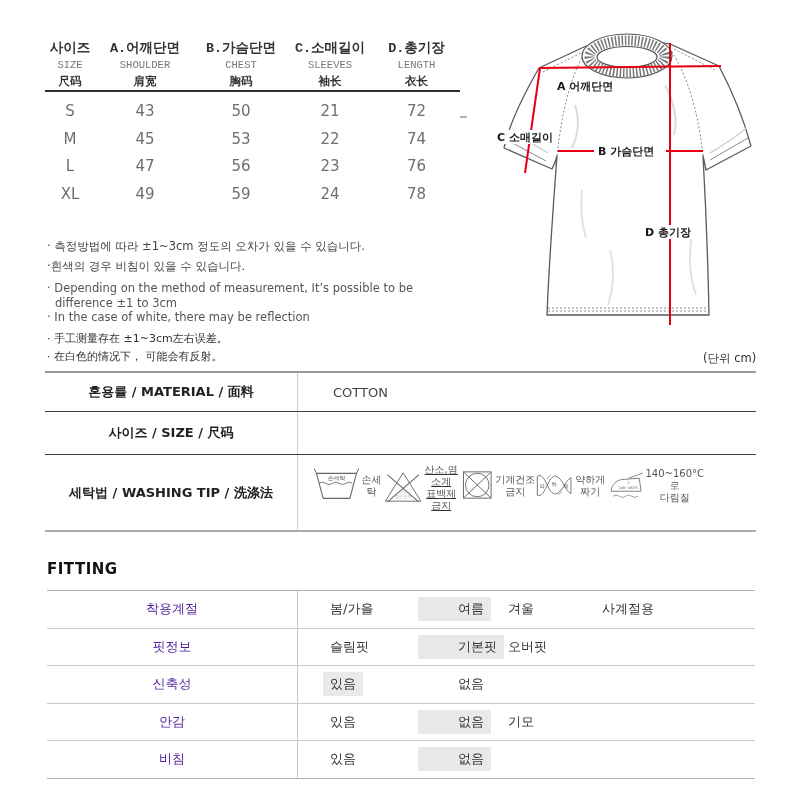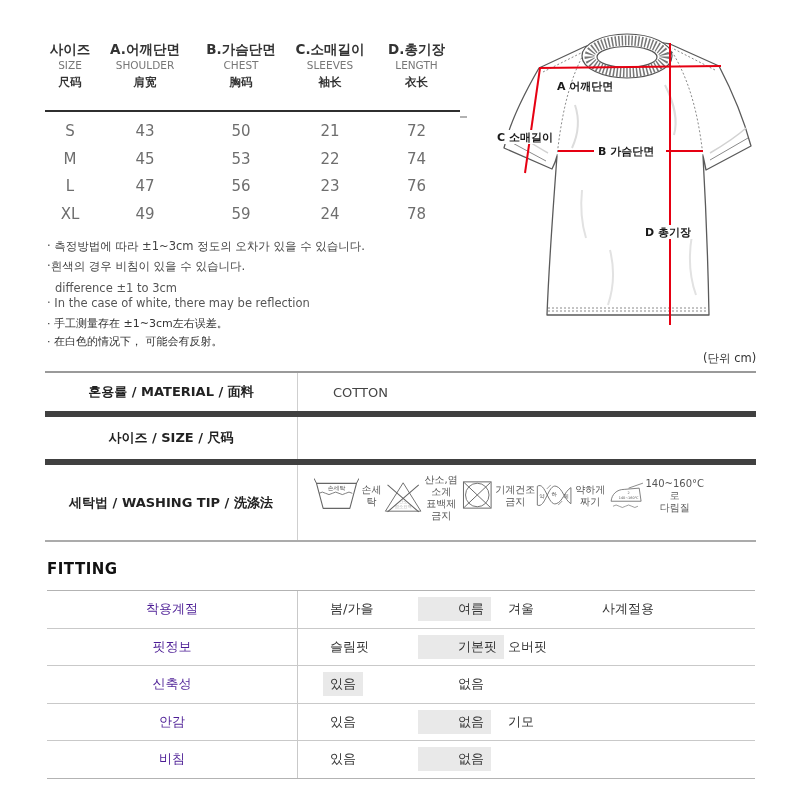--- a/index.html
+++ b/index.html
@@ -2,21 +2,21 @@
 <html><head>
 <meta charset="utf-8">
 <style>
   html,body{margin:0;padding:0;background:#fff;}
   #canvas{position:relative;width:800px;height:798px;background:#fff;overflow:hidden;
           font-family:"DejaVu Sans","Liberation Sans",sans-serif;color:#333;}
 
   
   .stbl{position:absolute;left:45px;top:40px;width:415px;}
   .strow{display:flex;}
-  .sthead{border-bottom:2px solid #2f2f2f;padding-bottom:20px;}
+  .sthead{border-bottom:2px solid #2f2f2f;padding-bottom:0;font-family:Liberation Mono, monospace;}
   .stc{text-align:center;display:flex;flex-direction:column;justify-content:flex-start;}
   .w0{width:50px;}.w1{width:100px;}.w2{width:92px;}.w3{width:86px;}.w4{width:87px;}
   .hko{font-size:13.5px;font-weight:700;color:#333;line-height:18px;}
   .hen{font-size:10.5px;color:#777;line-height:14px;}
   .hzh{font-size:11.5px;font-weight:700;color:#333;line-height:16px;margin-top:2px;}
   .strow.body{height:27.5px;align-items:center;}
   .strow.body.first{margin-top:6px;}
   .num{font-size:15px;color:#6e6e6e;line-height:27px;}
 
   
@@ -27,29 +27,29 @@
   .ngap{height:5px;}
   .nzh{font-size:11px;color:#333;line-height:18px;}
 
   
   .tee{position:absolute;left:460px;top:10px;}
   .unit{position:absolute;left:703px;top:351px;font-size:11.5px;color:#333;}
 
   
   .itbl{position:absolute;left:45px;top:371px;width:711px;
         border-top:2px solid #9a9a9a;border-bottom:2px solid #ababab;}
-  .irow{display:flex;border-bottom:6px solid #404040;}
+  .irow{display:flex;border-bottom:1px solid #404040;}
   .irow:last-child{border-bottom:none;}
   .ilabel{width:252px;border-right:1px solid #cfcfcf;display:flex;align-items:center;
           justify-content:center;font-size:13px;font-weight:600;color:#222;}
   .ival{flex:1;display:flex;align-items:center;padding-left:35px;font-size:13px;color:#444;}
   .r1{height:38px;}.r2{height:42px;}.r3{height:75px;}
   .icons{flex:1;display:flex;align-items:flex-start;padding:7px 0 0 16px;}
   .wicon{display:flex;align-items:center;}
-  .wi0{width:70px;}.wi1{width:76px;}.wi2{width:76px;}.wi3{width:72px;}.wi4{width:96px;}
+  .wi0{width:70px;}.wi1{width:76px;text-decoration:underline;}.wi2{width:76px;}.wi3{width:72px;}.wi4{width:96px;}
   .wlabel{font-size:10px;color:#555;text-align:center;white-space:pre-line;line-height:12px;margin-top:2px;}
 
   
   .fheading{position:absolute;left:47px;top:560px;font-size:15px;font-weight:700;color:#111;letter-spacing:.5px;}
   .ftbl{position:absolute;left:47px;top:590px;width:708px;border-top:1px solid #b3b3b3;}
   .frow{position:relative;height:36.5px;border-bottom:1px solid #c9c9c9;}
   .frow:last-child{border-bottom:1px solid #b3b3b3;}
   .flabel{position:absolute;left:0;top:0;width:250px;height:100%;display:flex;align-items:center;
           justify-content:center;font-size:13px;color:#4c1d95;border-right:1px solid #c9c9c9;}
   .opt{position:absolute;top:50%;transform:translateY(-50%);font-size:13px;color:#333;
@@ -120,20 +120,21 @@
       <div class="stc w2 num">59</div>
       <div class="stc w3 num">24</div>
       <div class="stc w4 num">78</div>
     </div>
   </div>
 
   <div class="notes">
     <div class="nko">· 측정방법에 따라 ±1~3cm 정도의 오차가 있을 수 있습니다.</div>
     <div class="nko">·흰색의 경우 비침이 있을 수 있습니다.</div>
     <div class="ngap"></div>
+    <div class="nen">· Depending on the method of measurement, It’s possible to be</div>
     <div class="nen cont">difference ±1 to 3cm</div>
     <div class="nen">· In the case of white, there may be reflection</div>
     <div class="ngap"></div>
     <div class="nzh">· 手工测量存在 ±1~3cm左右误差。</div>
     <div class="nzh">· 在白色的情况下， 可能会有反射。</div>
   </div>
 
   <svg class="tee" viewBox="0 0 340 365" width="340" height="365">
 
     <g>

